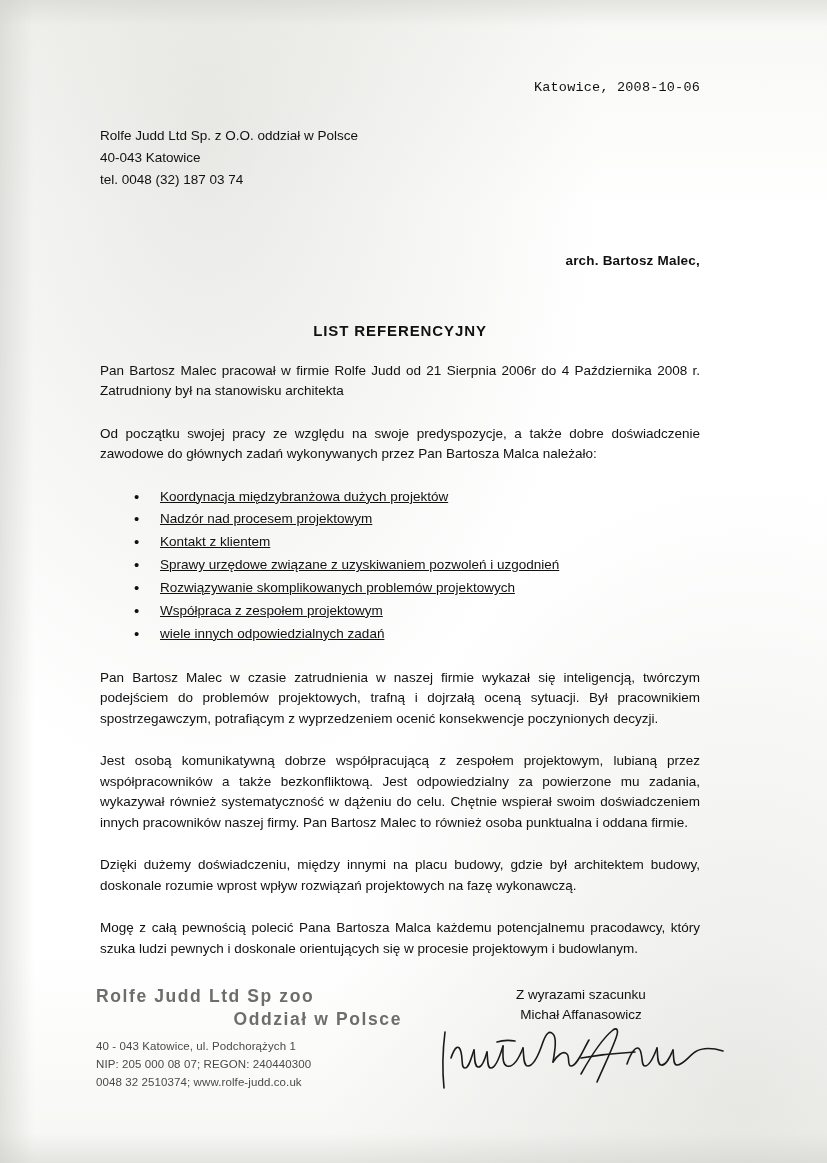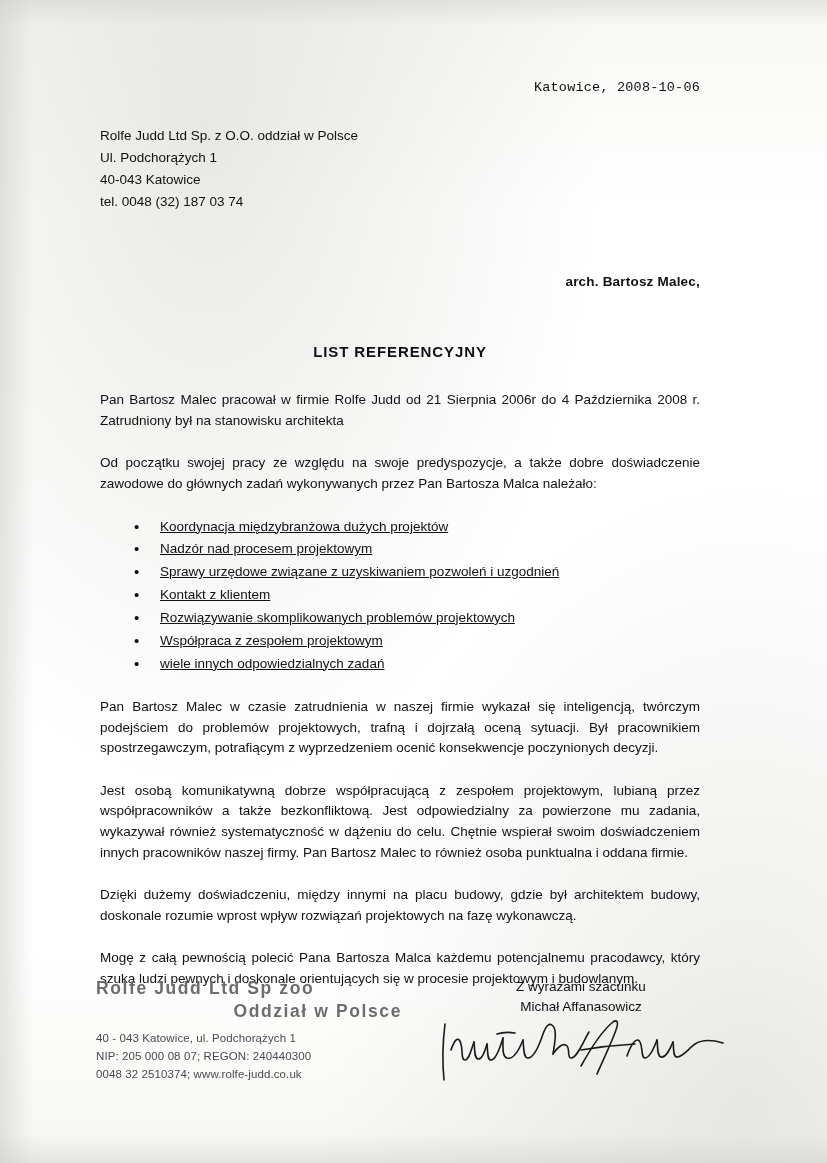--- a/index.html
+++ b/index.html
@@ -76,21 +76,21 @@
     font-weight: bold;
     letter-spacing: 0.2px;
     margin-bottom: 54px;
   }
 
   .doc-title {
     text-align: center;
     font-size: 15px;
     font-weight: bold;
     letter-spacing: 0.9px;
-    margin-bottom: 30px;
+    margin-bottom: 22px;
   }
 
   p.para {
     font-size: 13.5px;
     line-height: 1.52;
     text-align: justify;
     text-justify: inter-word;
     margin: 0 0 22px 0;
   }
 
@@ -113,21 +113,21 @@
     left: -14px;
     top: -1px;
     font-size: 15px;
   }
 
   
   .footer {
     position: absolute;
     left: 96px;
     right: 96px;
-    bottom: 56px;
+    bottom: 48px;
     height: 130px;
     text-decoration: underline;
   }
   .company-block {
     position: absolute;
     left: 0;
     top: 0;
     width: 330px;
   }
   .company-name {
@@ -175,37 +175,36 @@
   <div class="edge-left"></div>
   <div class="edge-top"></div>
   <div class="edge-bottom"></div>
 
   <div class="content">
 
     <div class="date-line">Katowice, 2008-10-06</div>
 
     <div class="recipient">
       <div>Rolfe Judd Ltd Sp. z O.O. oddział w Polsce</div>
-      <div>Ul. Podchorążych 1</div>
       <div>40-043 Katowice</div>
       <div>tel. 0048 (32) 187 03 74</div>
     </div>
 
     <div class="addressee">arch. Bartosz Malec,</div>
 
     <div class="doc-title">LIST REFERENCYJNY</div>
 
     <p class="para">Pan Bartosz Malec pracował w firmie Rolfe Judd od 21 Sierpnia 2006r do 4 Października 2008 r. Zatrudniony był na stanowisku architekta</p>
     <p class="para">Od początku swojej pracy ze względu na swoje predyspozycje, a także dobre doświadczenie zawodowe do głównych zadań wykonywanych przez Pan Bartosza Malca należało:</p>
 
     <ul class="bullets">
       <li>Koordynacja międzybranżowa dużych projektów</li>
       <li>Nadzór nad procesem projektowym</li>
+      <li>Kontakt z klientem</li>
       <li>Sprawy urzędowe związane z uzyskiwaniem pozwoleń i uzgodnień</li>
-      <li>Kontakt z klientem</li>
       <li>Rozwiązywanie skomplikowanych problemów projektowych</li>
       <li>Współpraca z zespołem projektowym</li>
       <li>wiele innych odpowiedzialnych zadań</li>
     </ul>
 
     <p class="para">Pan Bartosz Malec w czasie zatrudnienia w naszej firmie wykazał się inteligencją, twórczym podejściem do problemów projektowych, trafną i dojrzałą oceną sytuacji. Był pracownikiem spostrzegawczym, potrafiącym z wyprzedzeniem ocenić konsekwencje poczynionych decyzji.</p>
     <p class="para">Jest osobą komunikatywną dobrze współpracującą z zespołem projektowym, lubianą przez współpracowników a także bezkonfliktową. Jest odpowiedzialny za powierzone mu zadania, wykazywał również systematyczność w dążeniu do celu. Chętnie wspierał swoim doświadczeniem innych pracowników naszej firmy. Pan Bartosz Malec to również osoba punktualna i oddana firmie.</p>
     <p class="para">Dzięki dużemy doświadczeniu, między innymi na placu budowy, gdzie był architektem budowy, doskonale rozumie wprost wpływ rozwiązań projektowych na fazę wykonawczą.</p>
     <p class="para">Mogę z całą pewnością polecić Pana Bartosza Malca każdemu potencjalnemu pracodawcy, który szuka ludzi pewnych i doskonale orientujących się w procesie projektowym i budowlanym.</p>
   </div>

